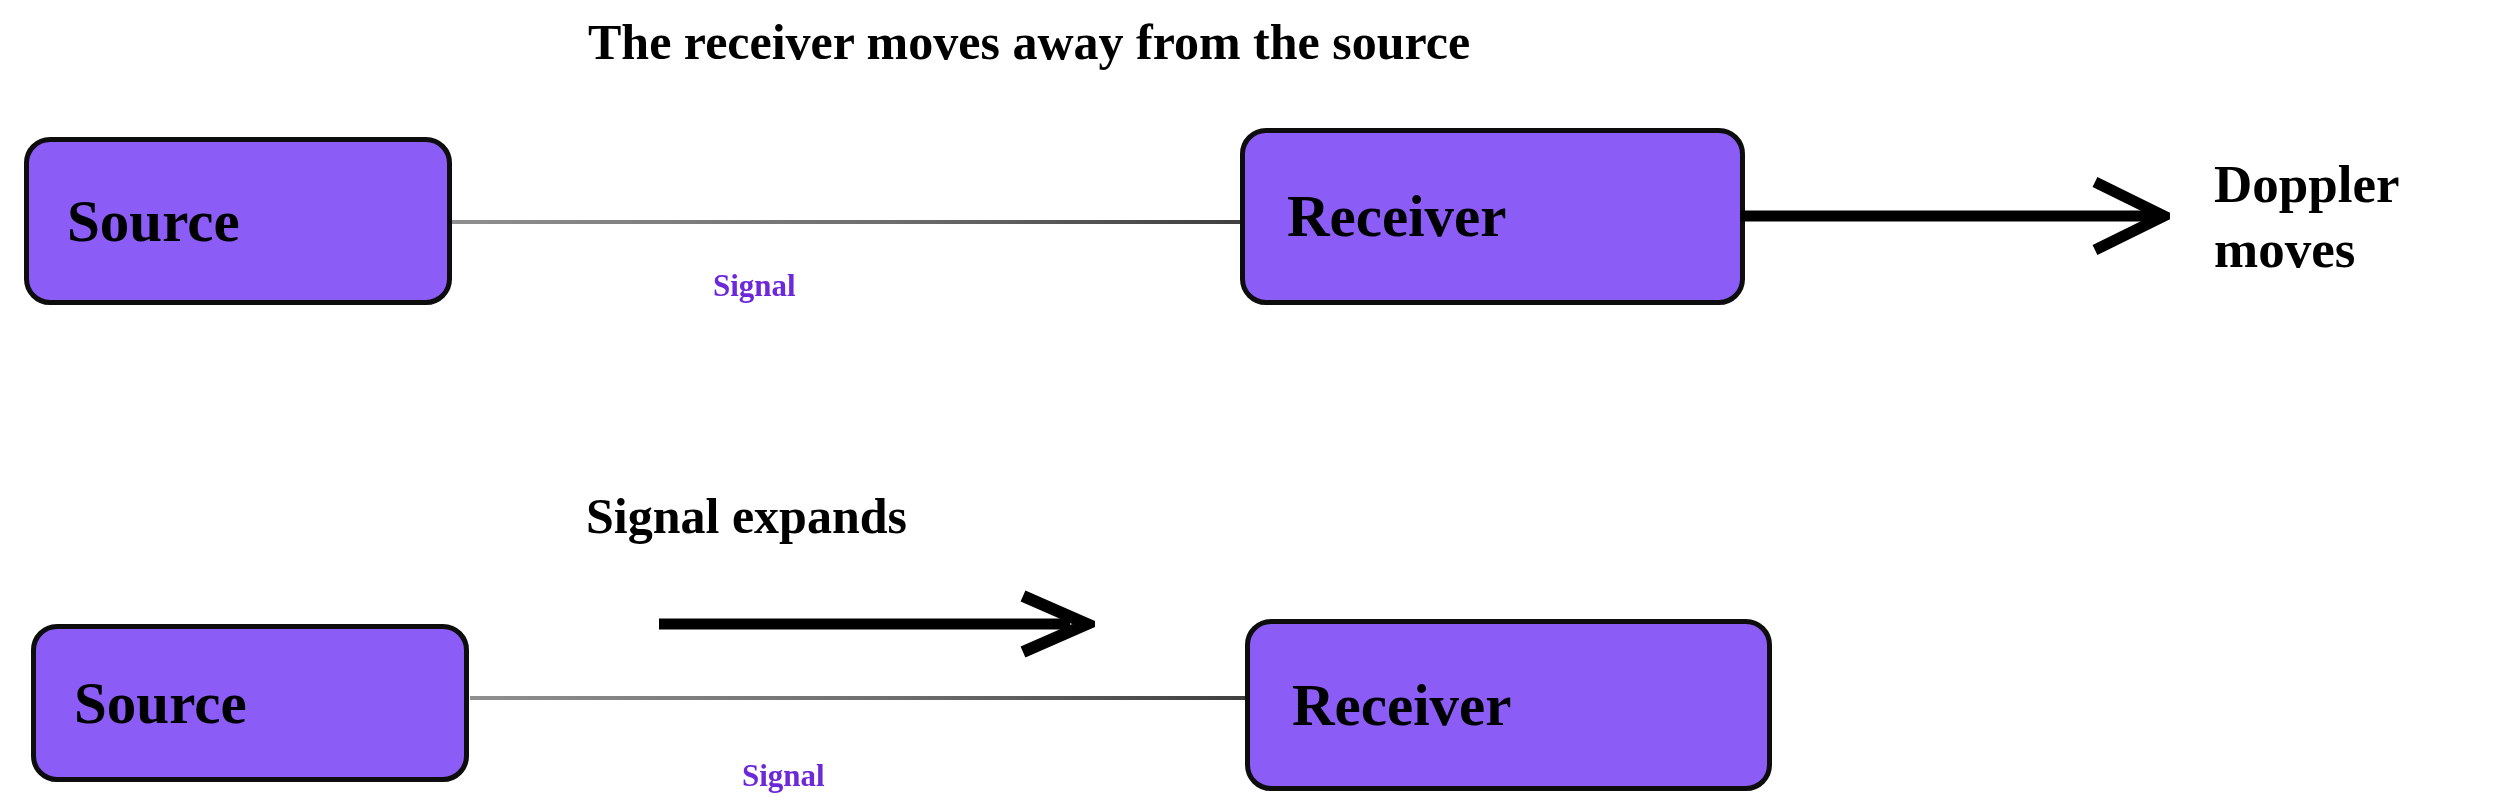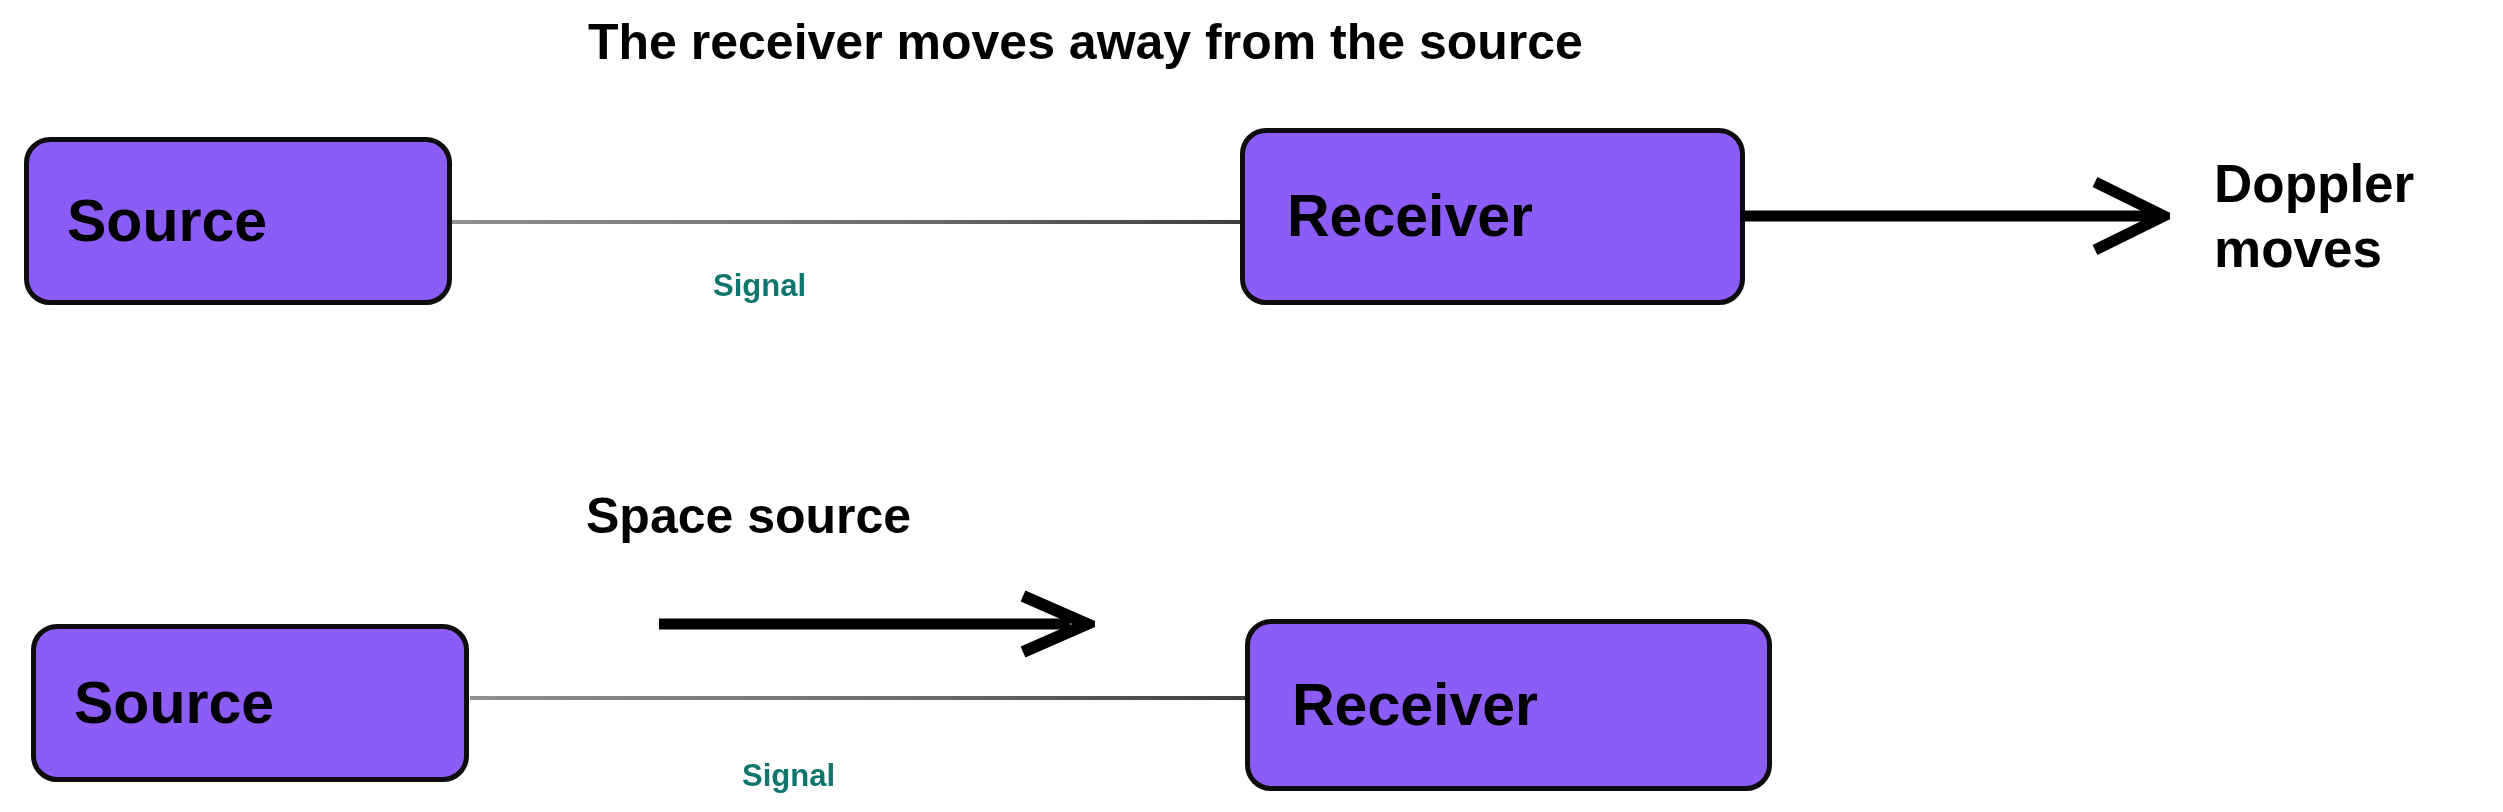--- a/index.html
+++ b/index.html
@@ -12,20 +12,21 @@
     font-family: "Liberation Sans", sans-serif;
     color: #000000;
   }
 
   #canvas {
     position: relative;
     width: 2503px;
     height: 812px;
     background: #ffffff;
     overflow: hidden;
+    font-family: Liberation Serif, serif;
   }
 
   
   .node-box {
     position: absolute;
     box-sizing: border-box;
     background: #8b5cf6;
     border: 5px solid #0d0d0d;
     border-radius: 26px;
     display: flex;
@@ -67,21 +68,21 @@
     height: 4px;
     background: linear-gradient(to right, #8f8f8f 0%, #6e6e6e 55%, #3f3f3f 100%);
   }
   #signal-line-top    { left: 452px; top: 220px; width: 790px; }
   #signal-line-bottom { left: 470px; top: 696px; width: 776px; }
 
   .signal-label {
     position: absolute;
     font-size: 31px;
     font-weight: bold;
-    color: #0f766e;
+    color: #6d28d9;
     white-space: nowrap;
     line-height: 1;
   }
   #signal-label-top    { left: 713px; top: 270px; }
   #signal-label-bottom { left: 742px; top: 760px; }
 
   
   .heading {
     position: absolute;
     font-weight: bold;
@@ -133,21 +134,21 @@
       <line x1="0" y1="40" x2="415" y2="40" stroke="#000000" stroke-width="11"></line>
       <polyline points="355,6 424,40 355,74" fill="none" stroke="#000000" stroke-width="11" stroke-linecap="butt" stroke-linejoin="miter"></polyline>
     </svg>
   </div>
 
   <div class="heading" id="label-doppler">
     <span class="dop-line">Doppler</span>
     <span class="dop-line">moves</span>
   </div>
 
-  <div class="heading" id="caption-space-expands">Space source</div>
+  <div class="heading" id="caption-space-expands">Signal expands</div>
 
   <div class="arrow-wrap" id="arrow-space">
     <svg width="440" height="72" viewBox="0 0 440 72" xmlns="http://www.w3.org/2000/svg">
       <line x1="4" y1="36" x2="415" y2="36" stroke="#000000" stroke-width="11"></line>
       <polyline points="368,8 432,36 368,64" fill="none" stroke="#000000" stroke-width="12" stroke-linecap="butt" stroke-linejoin="miter"></polyline>
     </svg>
   </div>
 
   <div class="node-box" id="box-source-bottom">
     <span class="node-label">Source</span>

